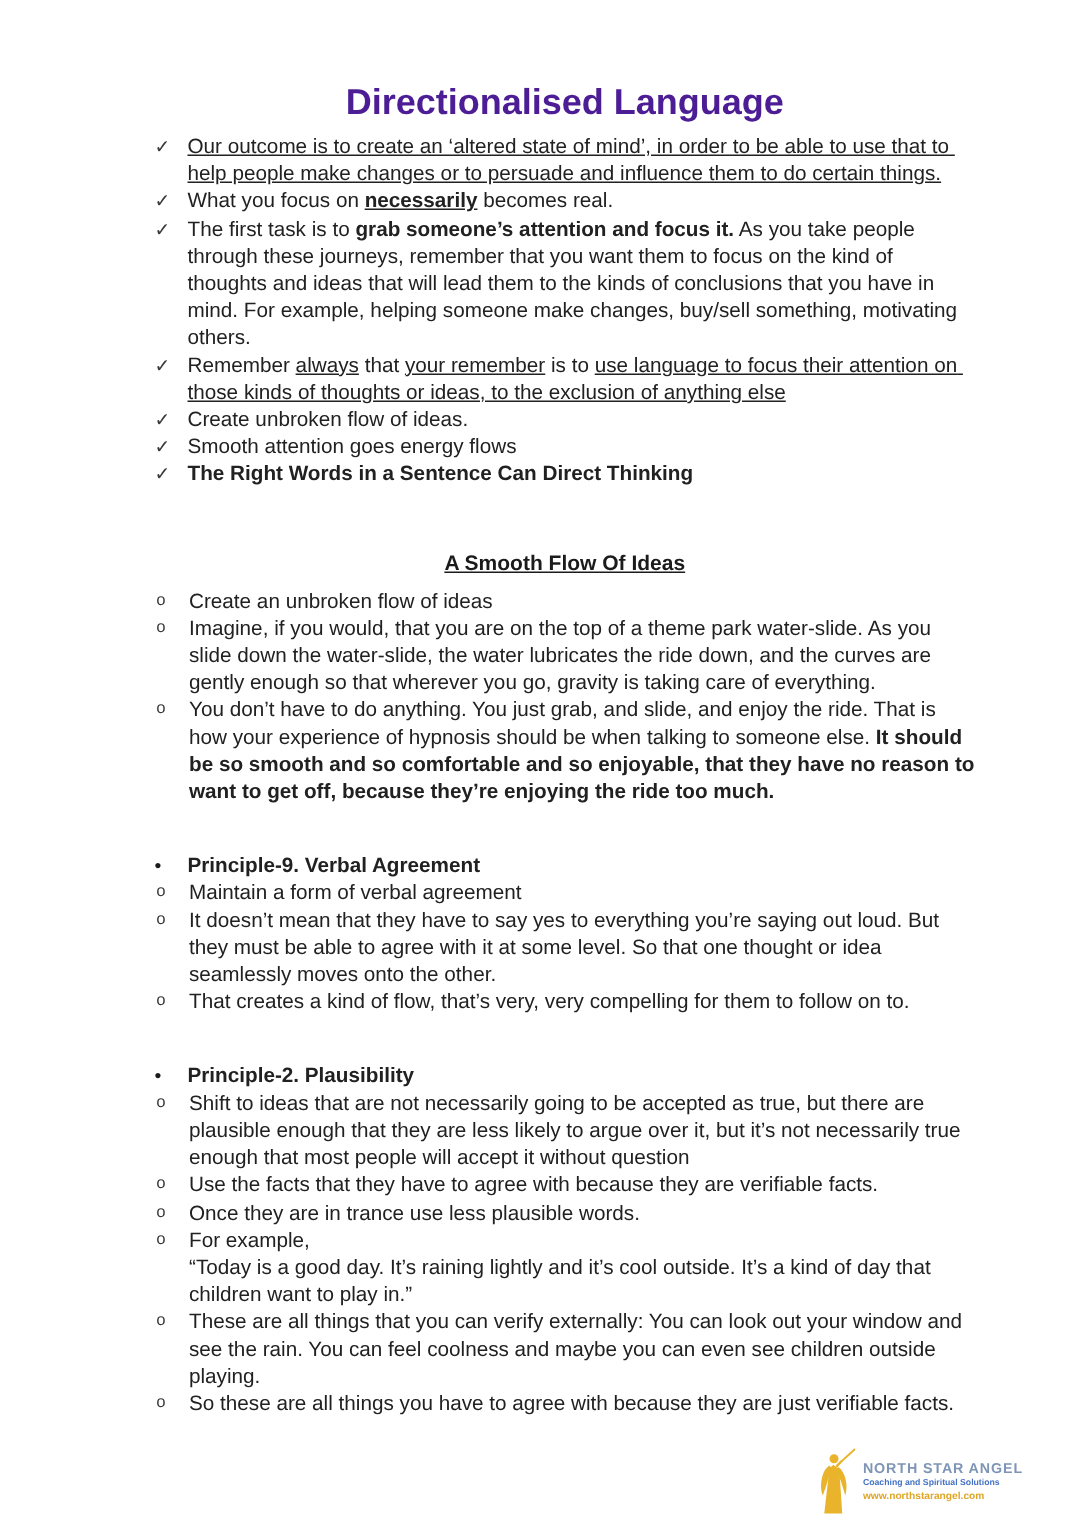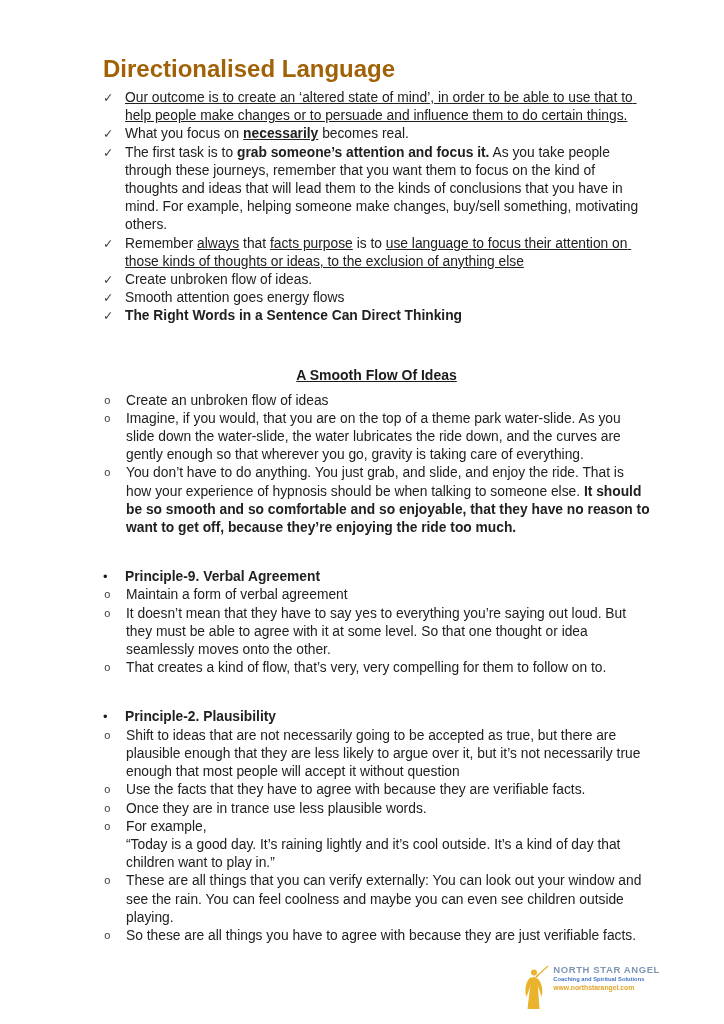--- a/index.html
+++ b/index.html
@@ -12,21 +12,22 @@
     color: #212121;
     overflow: hidden;
     box-sizing: border-box;
     padding: 56px 74px 0 103px;
   }
   h1 {
     margin: 0 0 7px 0;
     font-size: 24px;
     line-height: 26px;
     font-weight: bold;
-    color: #a16207;
+    text-align: center;
+    color: #4c1d95;
   }
   h2 {
     margin: 0 0 5px 0;
     font-size: 14px;
     line-height: 24px;
     font-weight: bold;
     text-align: center;
     text-decoration: underline;
     color: #1b1b1b;
   }
@@ -45,24 +46,24 @@
     color: #3a3a3a;
   }
   .marker.check { font-size: 12.5px; }
   .marker.circle { font-size: 11px; font-family: "Liberation Mono", monospace; padding-left: 1px; }
   .marker.disc { font-size: 13px; color: #1b1b1b; }
   .txt { flex: 1 1 auto; white-space: pre-wrap; }
   .b { font-weight: bold; }
   .u { text-decoration: underline; }
   .logo {
     position: absolute;
-    right: 64px;
+    right: 42px;
     bottom: 12px;
     display: flex;
-    align-items: flex-start;
+    align-items: center;
   }
   .logo svg { display: block; margin-right: 4px; }
   .logo-text { display: flex; flex-direction: column; }
   .logo-company {
     font-size: 9.5px;
     font-weight: bold;
     letter-spacing: 0.6px;
     line-height: 11px;
   }
   .logo-tagline {
@@ -91,21 +92,21 @@
         <div class="li">
           <span class="marker check">✓</span>
           <span class="txt"><span>What you focus on </span><span class="b u">necessarily</span><span> becomes real.</span></span>
         </div>
         <div class="li">
           <span class="marker check">✓</span>
           <span class="txt"><span>The first task is to </span><span class="b">grab someone’s attention and focus it.</span><span> As you take people through these journeys, remember that you want them to focus on the kind of thoughts and ideas that will lead them to the kinds of conclusions that you have in mind. For example, helping someone make changes, buy/sell something, motivating others.</span></span>
         </div>
         <div class="li">
           <span class="marker check">✓</span>
-          <span class="txt"><span>Remember </span><span class="u">always</span><span> that </span><span class="u">facts purpose</span><span> is to </span><span class="u">use language to focus their attention on those kinds of thoughts or ideas, to the exclusion of anything else</span></span>
+          <span class="txt"><span>Remember </span><span class="u">always</span><span> that </span><span class="u">your remember</span><span> is to </span><span class="u">use language to focus their attention on those kinds of thoughts or ideas, to the exclusion of anything else</span></span>
         </div>
         <div class="li">
           <span class="marker check">✓</span>
           <span class="txt"><span>Create unbroken flow of ideas.</span></span>
         </div>
         <div class="li">
           <span class="marker check">✓</span>
           <span class="txt"><span>Smooth attention goes energy flows</span></span>
         </div>
         <div class="li">

